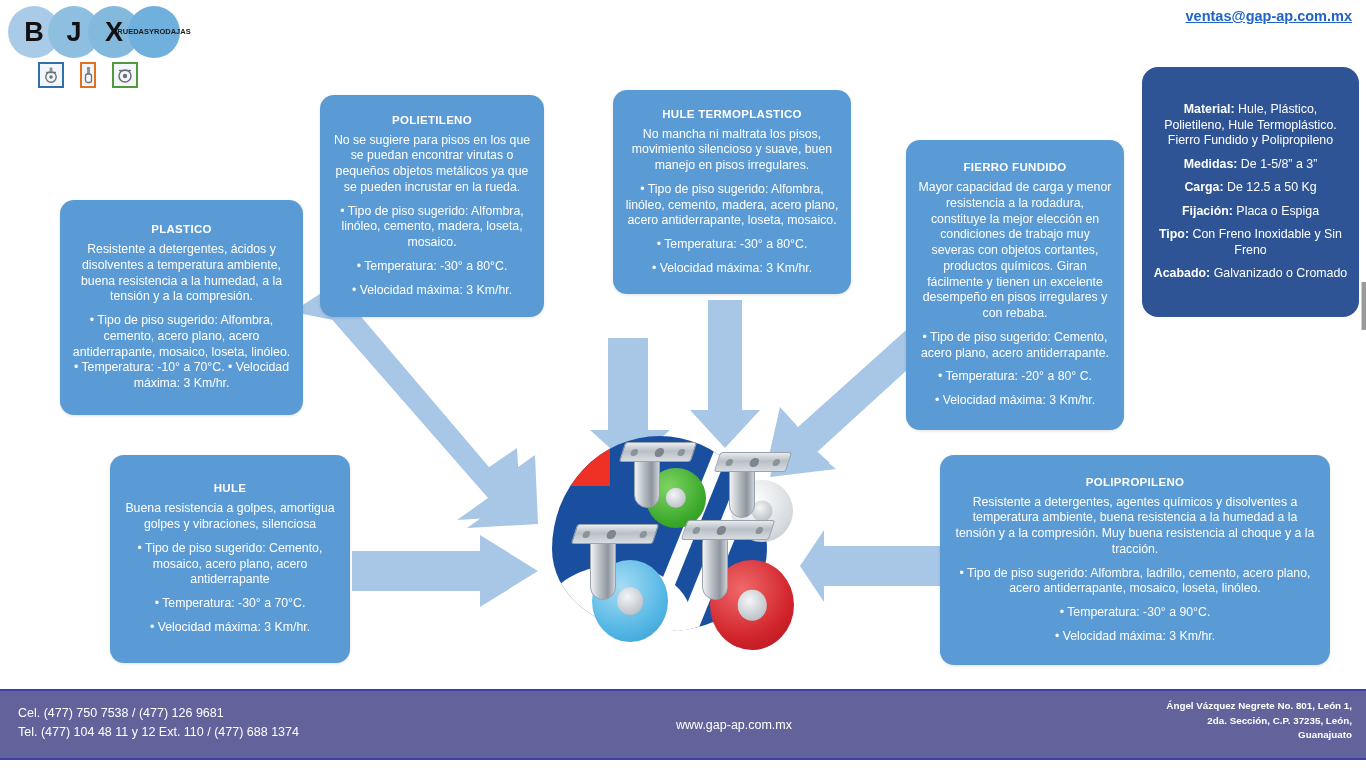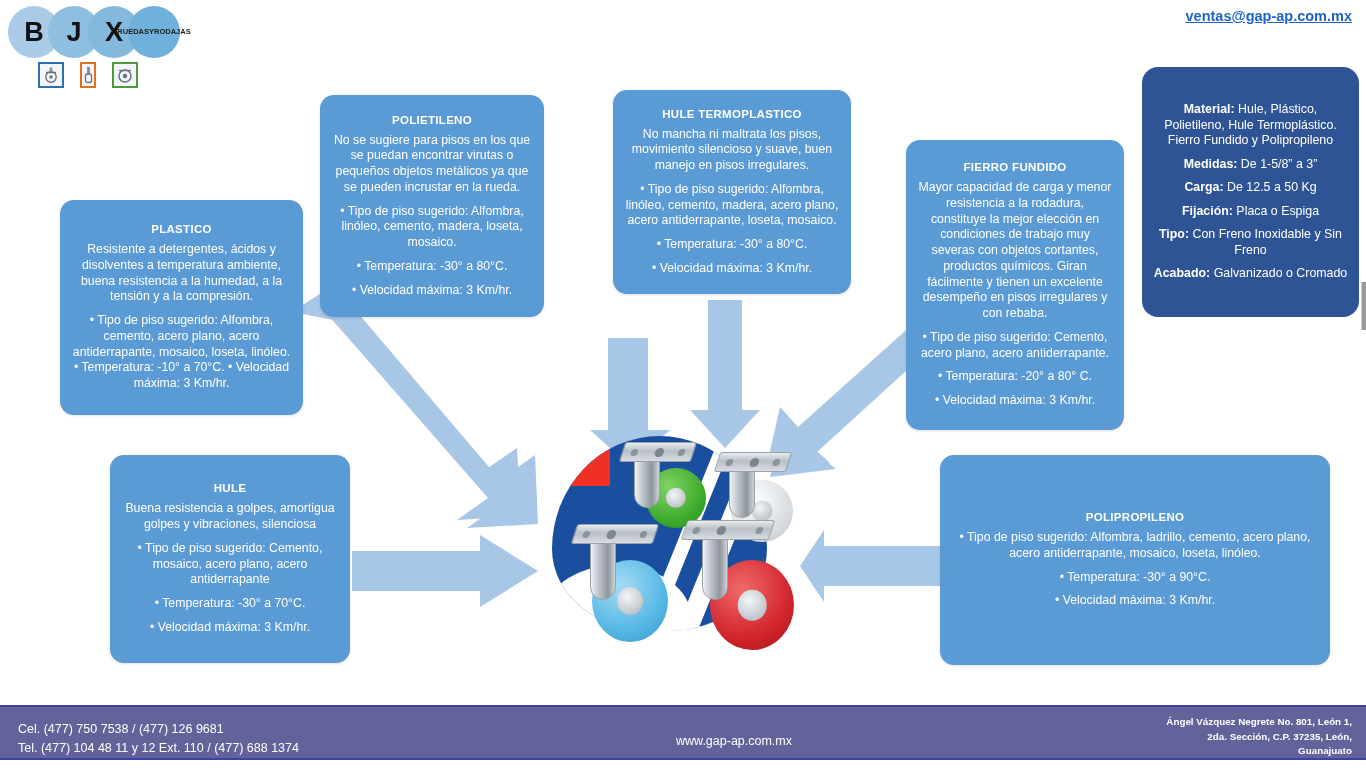--- a/index.html
+++ b/index.html
@@ -132,21 +132,21 @@
     transform: translate(-50%,-50%); border-radius:50%;
     background: radial-gradient(circle at 40% 35%, #f4f6f8, #aab1b8);
   }
   .w-green { background: radial-gradient(circle at 38% 32%, #7fd463, #3aa82a 65%, #2e8a22); }
   .w-white { background: radial-gradient(circle at 38% 32%, #ffffff, #d6dade 68%, #b7bcc1); }
   .w-blue  { background: radial-gradient(circle at 38% 32%, #a5dcf5, #53b6e4 62%, #3a99c9); }
   .w-red   { background: radial-gradient(circle at 38% 32%, #f06a6a, #d1232b 62%, #aa171e); }
 
   
   .footer {
-    position: absolute; left: 0; bottom: 8px; width: 1366px; height: 55px;
+    position: absolute; left: 0; bottom: 8px; width: 1366px; height: 71px;
     background: #62639B; border-top: 2px solid #3f3fa8; border-bottom: 2px solid #3f3fa8;
     color: #ffffff;
   }
   .footer .fl { position: absolute; left: 18px; top: 13px; font-size: 12.5px; line-height: 1.55; }
   .footer .fc { position: absolute; left: 676px; top: 27px; font-size: 12.5px; }
   .footer .fr { position: absolute; right: 14px; top: 8px; font-size: 9.8px; line-height: 1.5;
                 text-align: right; font-weight: bold; }
 </style>
 </head>
 <body>
@@ -320,20 +320,21 @@
   <div class="card" id="card-hule">
     <div class="h">HULE</div>
     <p>Buena resistencia a golpes, amortigua golpes y vibraciones, silenciosa</p>
     <p>• Tipo de piso sugerido: Cemento, mosaico, acero plano, acero antiderrapante</p>
     <p>• Temperatura:  -30° a 70°C.</p>
     <p>• Velocidad máxima: 3 Km/hr.</p>
   </div>
 
   <div class="card" id="card-polipropileno">
     <div class="h">POLIPROPILENO</div>
+    <p>Resistente a detergentes, agentes químicos y disolventes a temperatura ambiente, buena resistencia a la humedad  a la tensión y a la compresión. Muy buena resistencia al choque y a la tracción.</p>
     <p>• Tipo de piso sugerido: Alfombra, ladrillo, cemento, acero plano, acero antiderrapante, mosaico, loseta, linóleo.</p>
     <p>• Temperatura: -30° a 90°C.</p>
     <p>• Velocidad máxima: 3 Km/hr.</p>
   </div>
 
   <div id="card-specs">
     <div class="row">
       <b>Material:</b><span> Hule, Plástico, Polietileno, Hule Termoplástico. Fierro Fundido y Polipropileno</span>
     </div>
     <div class="row">

